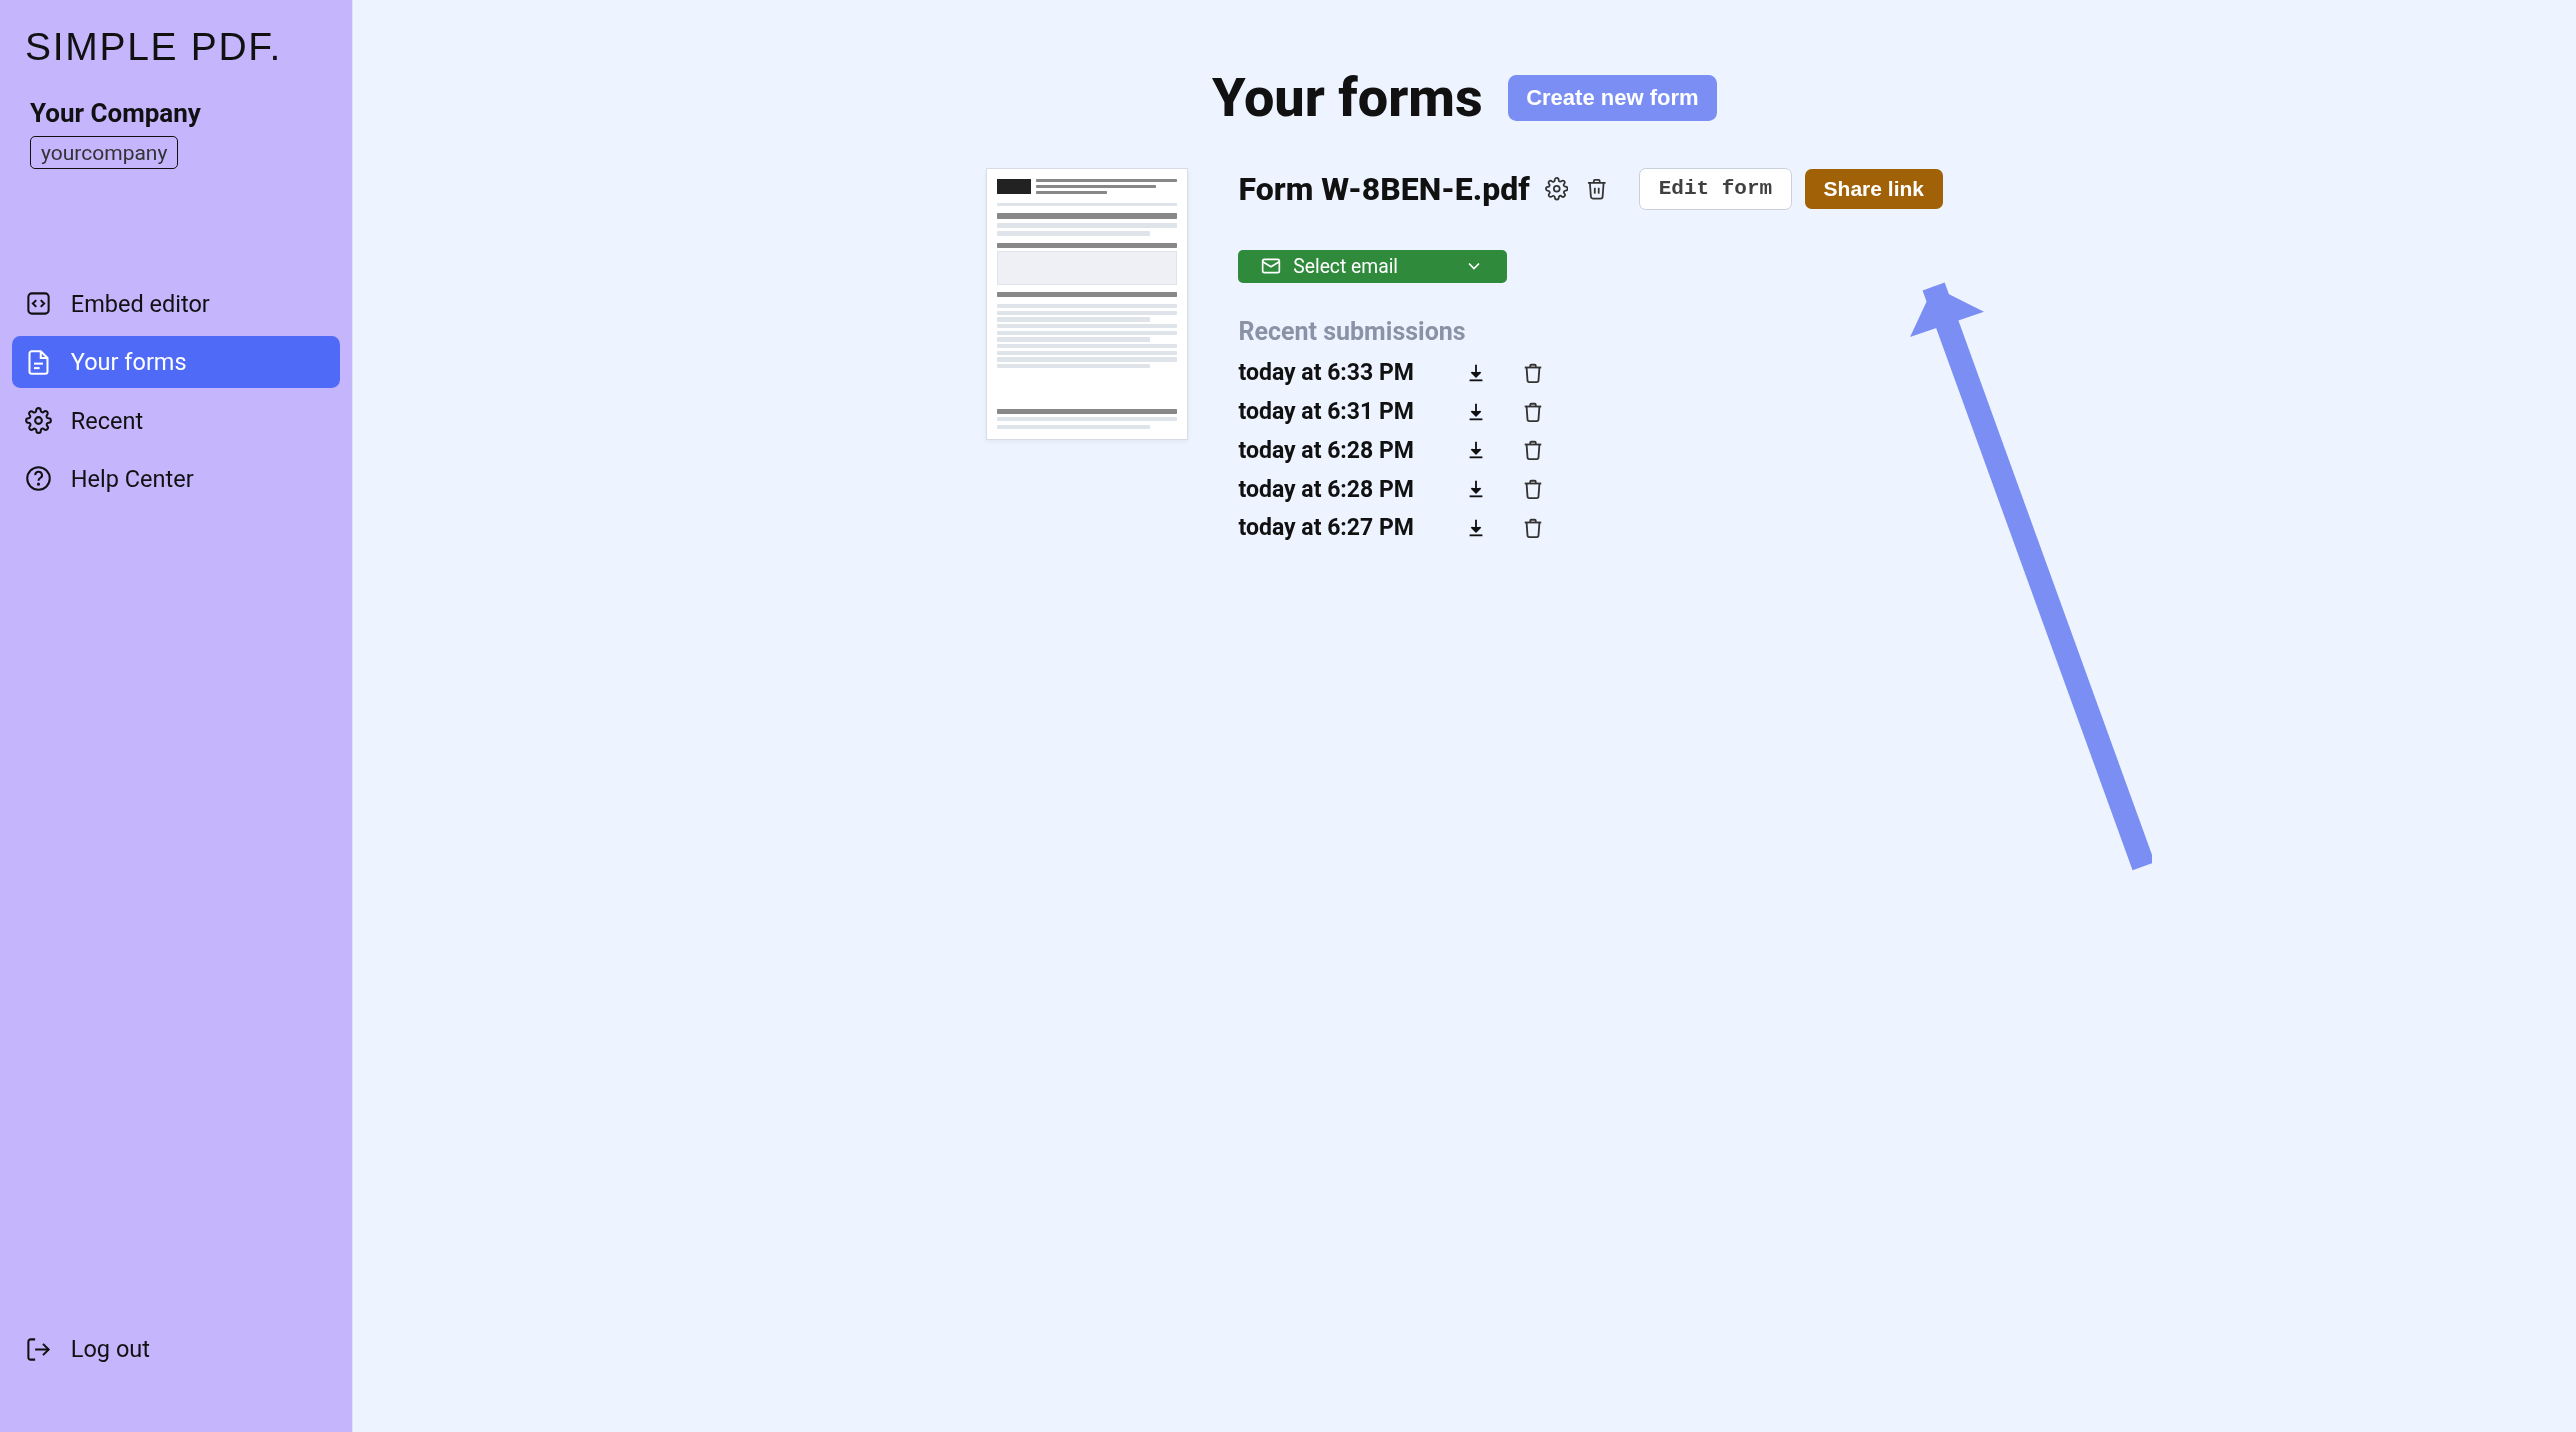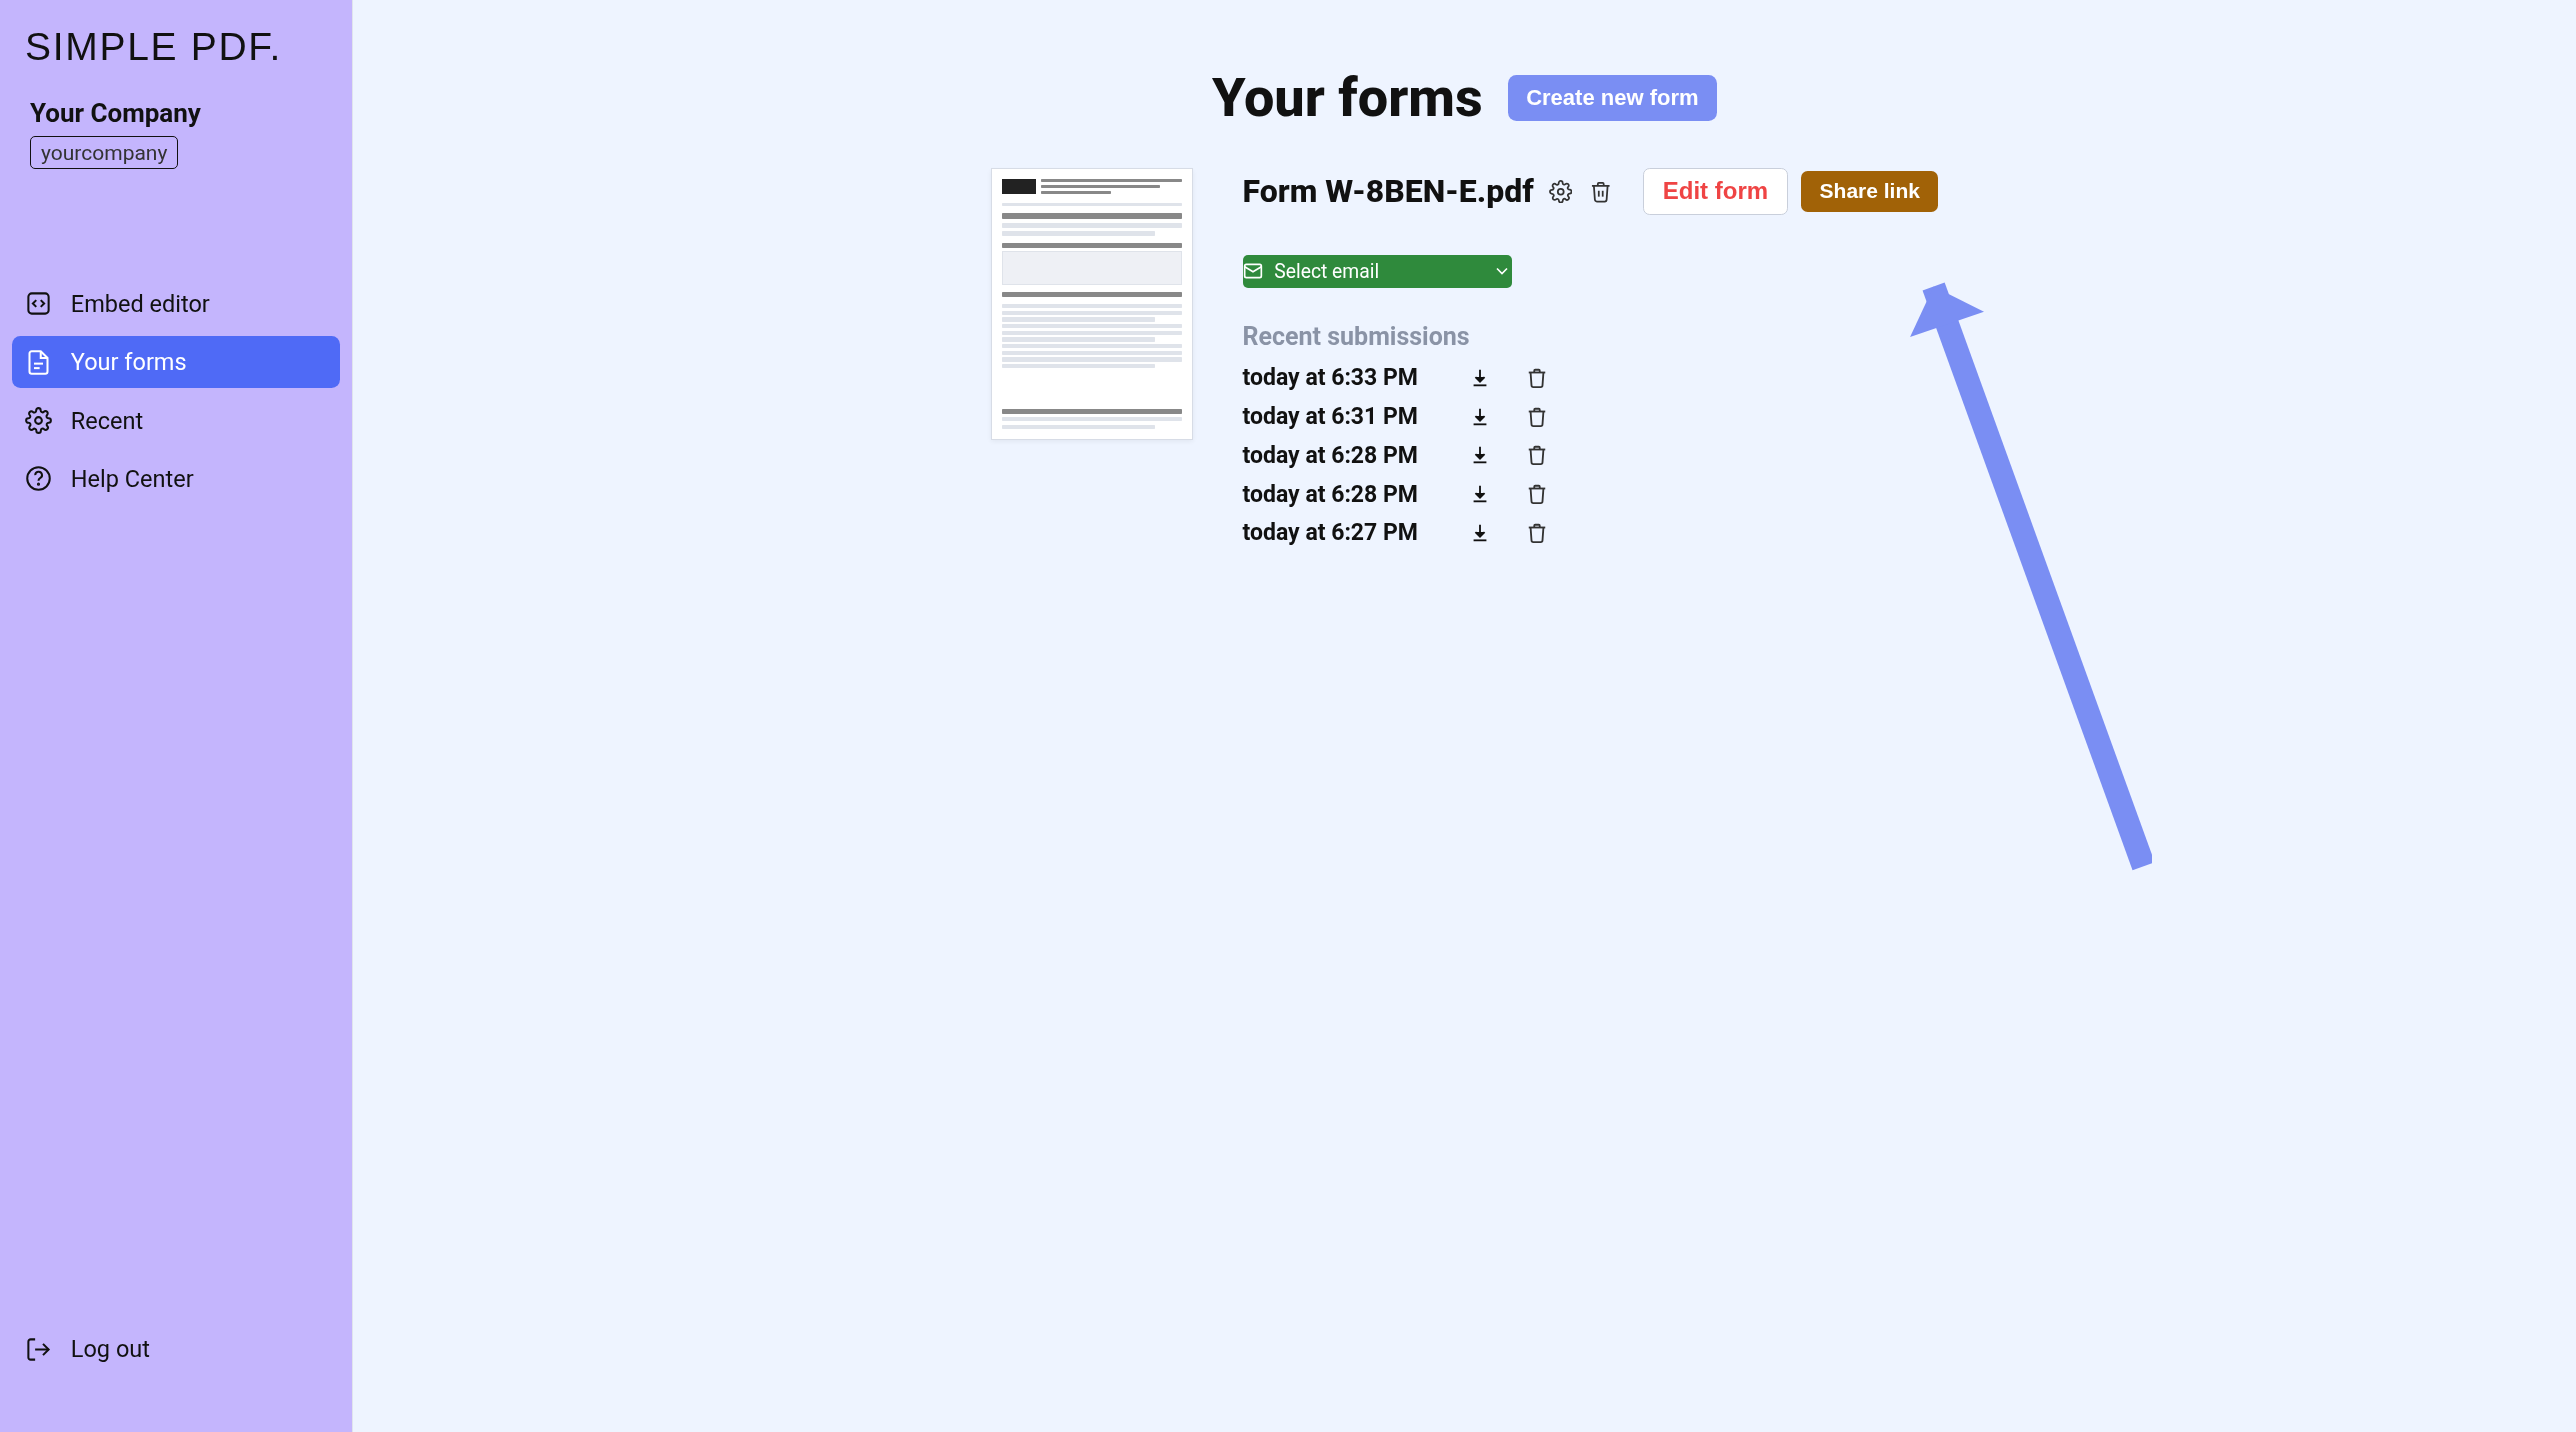--- a/index.html
+++ b/index.html
@@ -17,39 +17,39 @@
 .nav-item svg { width:27px; height:27px; stroke:#111; fill:none; stroke-width:1.8; }
 .nav-item.active svg { stroke:#fff; }
 .logout { margin-top:auto; padding:0 11.8px 57px 11.8px; }
 .logout .nav-item { }
 
 .main { position:absolute; left:353px; top:0; right:0; bottom:0; }
 .page-header { display:flex; align-items:center; justify-content:center; gap:25px; margin-top:66px; }
 .page-title { font-weight:800; font-size:54px; color:#111; }
 .btn { border-radius:8.4px; font-size:22px; font-weight:600; padding:10px 18.5px; cursor:pointer; border:none; white-space:nowrap; }
 .btn-primary-light { background:#7a8ef3; color:#fff; }
-.btn-outline { background:#fff; color:#ef4444; border:0.8px solid #c9cfdb; padding:8.4px 18.5px; font-size:24px; border-radius:6.7px; }
+.btn-outline { background:#fff; color:#404040; border:0.8px solid #c9cfdb; padding:8.4px 18.5px; font-size:21px; border-radius:6.7px;font-family:Liberation Mono, monospace; }
 .btn-primary { background:#a16207; color:#fff; padding:8.4px 18.5px; font-size:21px; border-radius:6.7px; }
 
 .form-card-wrap { display:flex; justify-content:center; margin-top:39px; padding-left:0; }
 .form-card { display:flex; gap:50px; align-items:flex-start; }
 .thumb { width:202px; height:272px; background:#fff; border:0.8px solid #d7dce6; box-shadow:0 1.7px 5px rgba(0,0,0,0.06); padding:10px; }
 .thumb-inner { width:100%; height:100%; display:flex; flex-direction:column; gap:3.4px; }
 .thumb-line { height:5px; background:#dfe3ea; border-radius:0.8px; }
 .thumb-line.sh { width:50%; }
 .thumb-line.md { width:85%; }
 .thumb-line.lg { width:100%; }
 .thumb-line.dk { background:#888; }
 .thumb-block { height:34px; background:#eef0f5; border:0.8px solid #dfe3ea; }
 .form-info { display:flex; flex-direction:column; }
 .form-title-row { display:flex; align-items:center; gap:13.5px; }
 .form-title { font-weight:800; font-size:32px; color:#111; }
 .icon-btn { width:27px; height:27px; display:flex; align-items:center; justify-content:center; cursor:pointer; }
 .icon-btn svg { width:23.5px; height:23.5px; stroke:#333; fill:none; stroke-width:1.8; }
-.email-select { margin-top:40px; display:inline-flex; align-items:center; gap:11.8px; background:#2f8a3c; color:#fff; border-radius:5px; padding:5px 0; font-size:19.3px; cursor:pointer; width:269px; justify-content:space-between; }
+.email-select { margin-top:40px; display:inline-flex; align-items:center; gap:11.8px; background:#2f8a3c; color:#fff; border-radius:5px; padding:5px 23px; font-size:19.3px; cursor:pointer; width:269px; justify-content:space-between; }
 .email-select .left { display:flex; align-items:center; gap:11.8px; }
 .email-select svg { width:20px; height:20px; stroke:#fff; fill:none; stroke-width:2; }
 .recent-heading { margin-top:34px; font-weight:700; color:#8a93a6; font-size:25px; }
 .sub-list { margin-top:13.5px; display:flex; flex-direction:column; gap:11.8px; }
 .sub-row { display:flex; align-items:center; gap:18.5px; }
 .sub-time { font-weight:700; font-size:23px; color:#111; width:207px; }
 .sub-act { width:23.5px; height:23.5px; display:flex; align-items:center; justify-content:center; cursor:pointer; }
 .sub-act.gap { margin-left:15px; }
 .sub-act svg { width:22px; height:22px; stroke:#333; fill:none; stroke-width:2; }
 .sub-act.dl svg { fill:#111; stroke:#111; }

